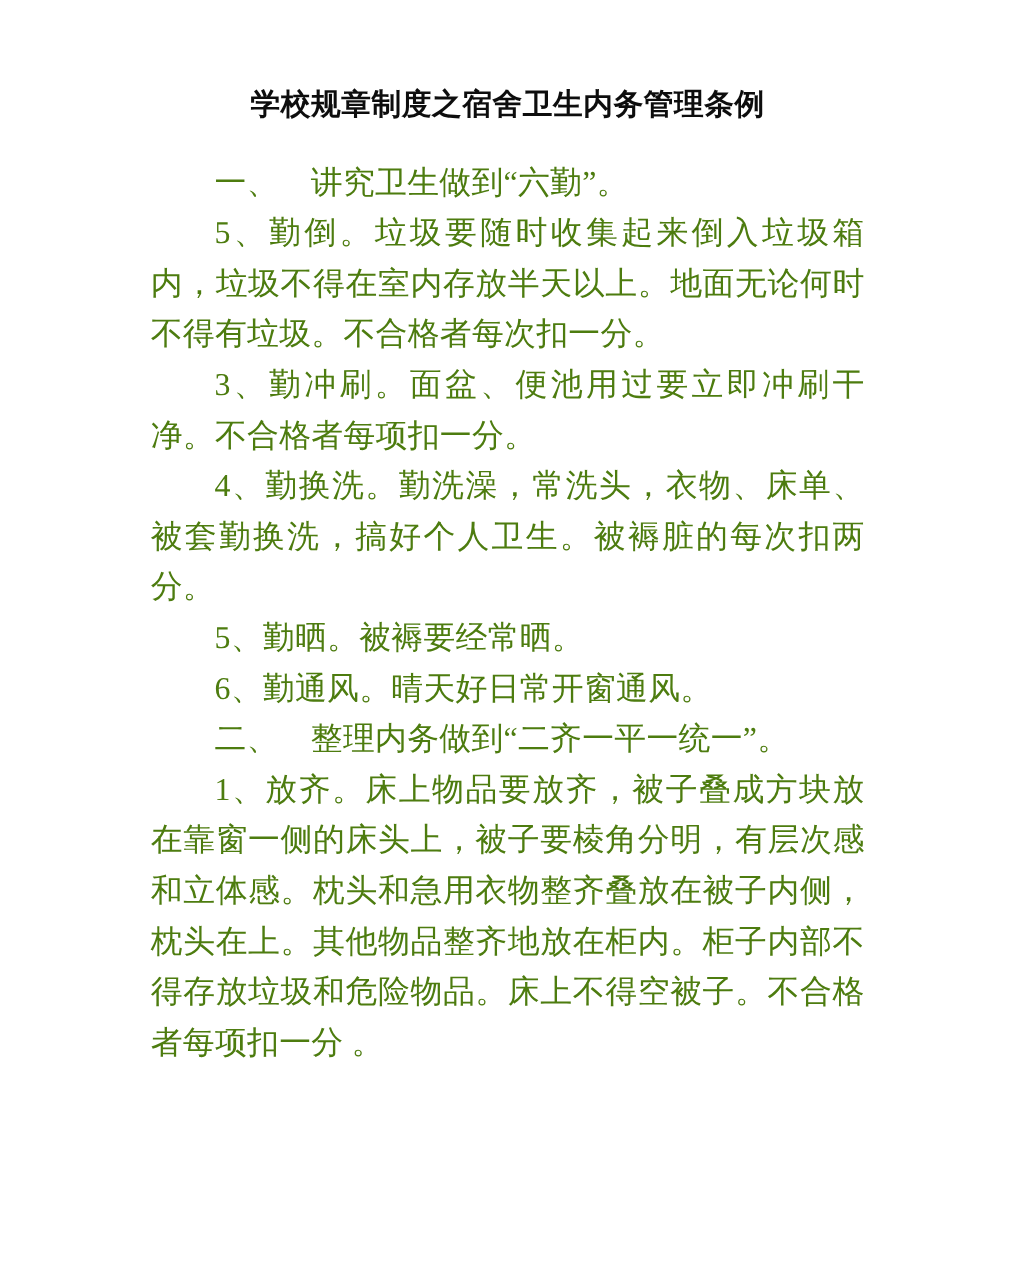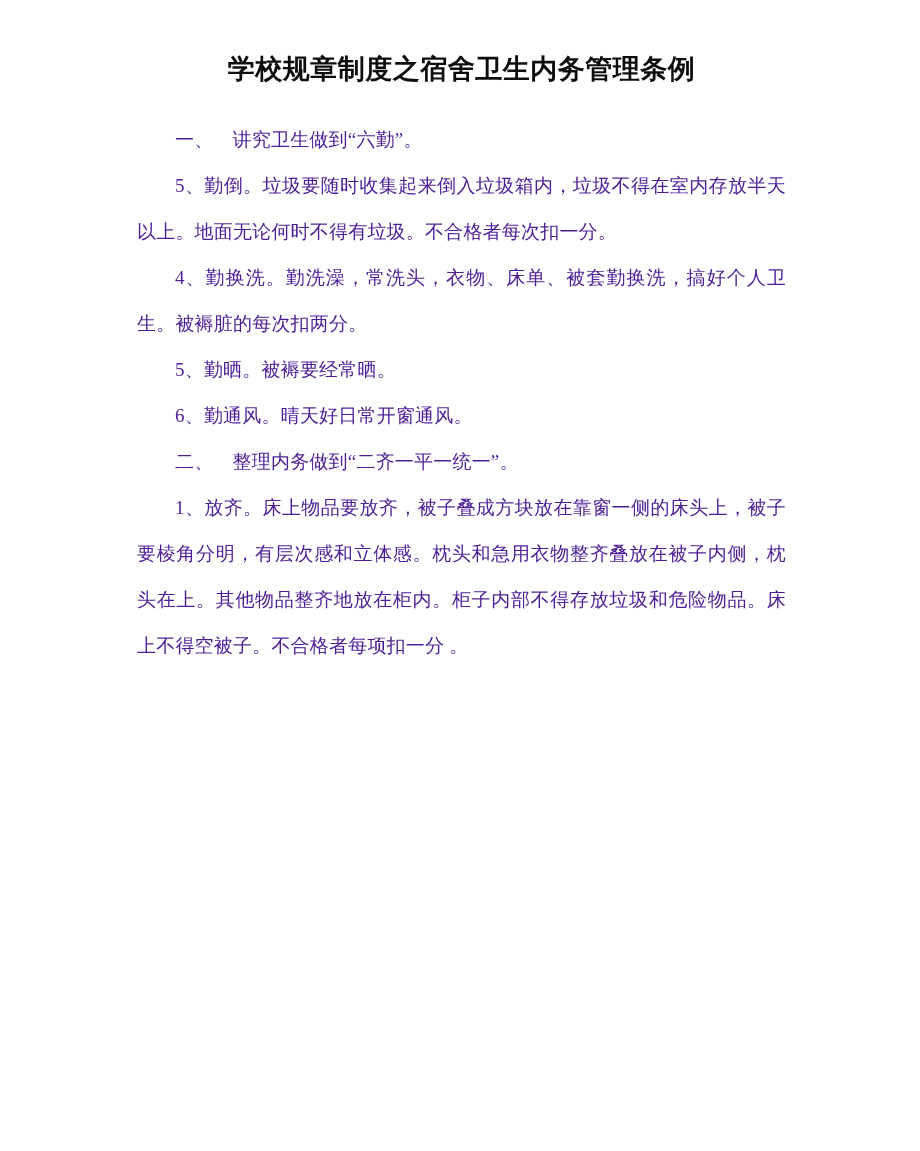--- a/index.html
+++ b/index.html
@@ -29,38 +29,38 @@
     top: 0;
     width: 649px;
   }
 
   .doc-title {
     font-size: 27px;
     font-weight: bold;
     text-align: center;
     letter-spacing: 0.5px;
     margin: 0;
-    padding-top: 53px;
+    padding-top: 79px;
     line-height: 1.25;
     font-family: "Liberation Serif", "DejaVu Serif", serif;
     color: #0d0d0d;
   }
 
   .para-block {
     margin-top: 30px;
   }
 
   p.para {
     margin: 0 0 0 0;
-    font-size: 19px;
+    font-size: 29px;
     line-height: 46px;
     text-align: justify;
     text-justify: inter-ideograph;
     text-indent: 2em;
-    color: #4c1d95;
+    color: #4d7c0f;
     letter-spacing: 0.2px;
     font-family: "Liberation Serif", "DejaVu Serif", serif;
   }
 
   p.para.heading-item {
     text-indent: 2em;
   }
 </style>
 </head>
 <body>
@@ -71,20 +71,21 @@
 
     <h1 class="doc-title">学校规章制度之宿舍卫生内务管理条例</h1>
 
     <div class="para-block">
 
       <p class="para heading-item">一、　讲究卫生做到“六勤”。</p>
 
 
       <p class="para">5、勤倒。垃圾要随时收集起来倒入垃圾箱内，垃圾不得在室内存放半天以上。地面无论何时不得有垃圾。不合格者每次扣一分。</p>
 
+      <p class="para">3、勤冲刷。面盆、便池用过要立即冲刷干净。不合格者每项扣一分。</p>
 
       <p class="para">4、勤换洗。勤洗澡，常洗头，衣物、床单、被套勤换洗，搞好个人卫生。被褥脏的每次扣两分。</p>
 
       <p class="para">5、勤晒。被褥要经常晒。</p>
 
       <p class="para">6、勤通风。晴天好日常开窗通风。</p>
 
     </div>
 
     <div>

